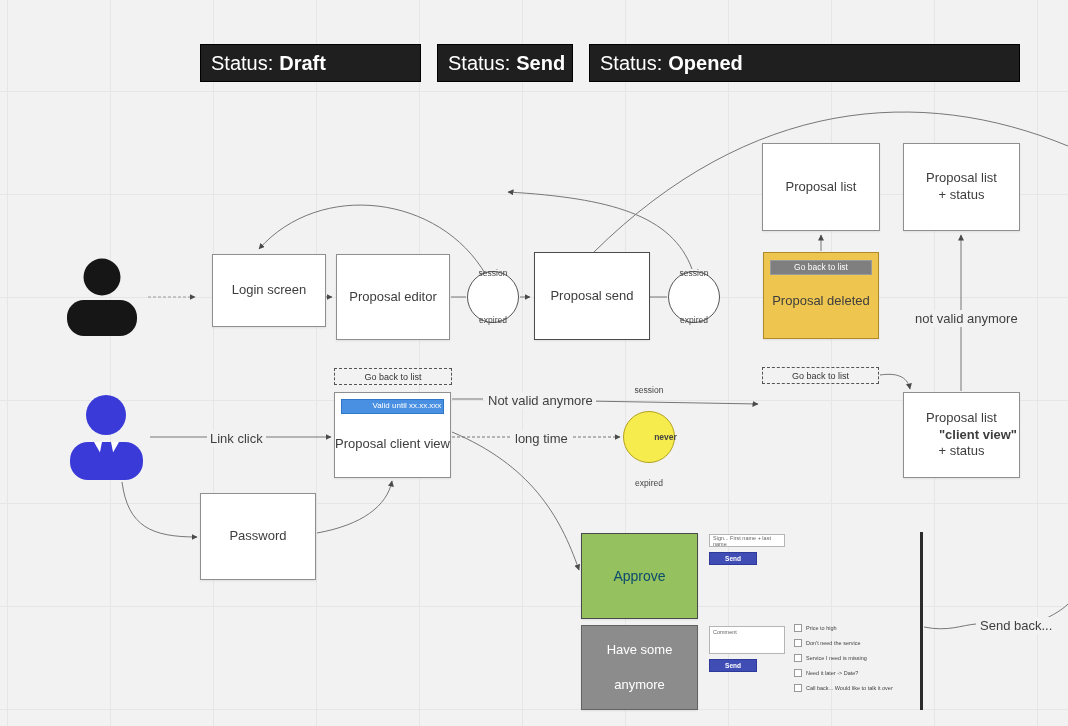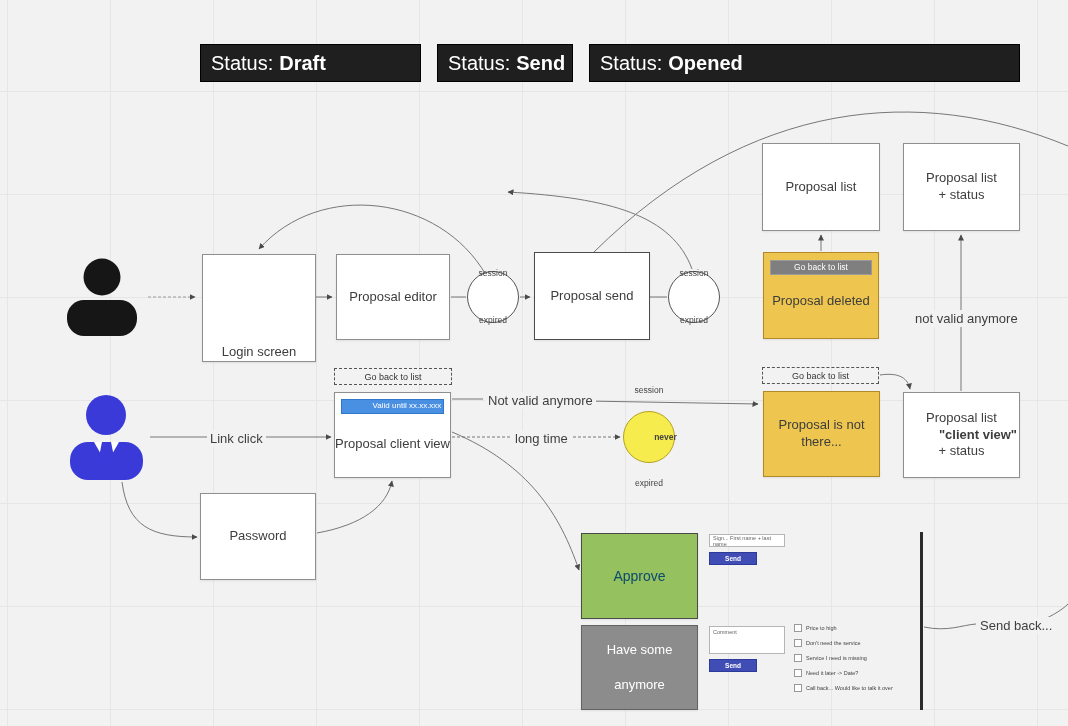--- a/index.html
+++ b/index.html
@@ -108,21 +108,21 @@
   </div>
   <div class="abs person" style="left:68px;top:394px;">
     <svg width="77" height="86" viewBox="0 0 77 86">
       <circle cx="38" cy="21" r="20" fill="#3a3ad9"></circle>
       <rect x="2" y="48" width="73" height="38" rx="18" fill="#3a3ad9"></rect>
       <polygon points="26,48 51,48 38.5,70" fill="#ffffff"></polygon>
       <polygon points="34,48 43,48 46,63 38.5,76 31,63" fill="#3a3ad9"></polygon>
     </svg>
   </div>
 
-  <div class="abs node" style="left:202px;top:254px;width:114px;height:108px;align-items:flex-end;">
+  <div class="abs node" style="left:212px;top:254px;width:114px;height:73px;">
     <span>Login screen</span>
   </div>
   <div class="abs node" style="left:336px;top:254px;width:114px;height:86px;">
     <span>Proposal editor</span>
   </div>
   <div class="abs node darkborder" style="left:534px;top:252px;width:116px;height:88px;">
     <span>Proposal send</span>
   </div>
   <div class="abs node" style="left:762px;top:143px;width:118px;height:88px;">
     <span>Proposal list</span>
@@ -147,24 +147,20 @@
     </div>
     <span style="margin-top:18px;">Proposal client view</span>
   </div>
   <div class="abs node" style="left:200px;top:493px;width:116px;height:87px;">
     <span>Password</span>
   </div>
 
   <div class="abs dashedbox" style="left:762px;top:367px;width:117px;height:17px;">
     <span>Go back to list</span>
   </div>
-  <div class="abs node yellow stack" style="left:763px;top:391px;width:117px;height:86px;">
-    <span>Proposal is not</span>
-    <span>there...</span>
-  </div>
   <div class="abs node stack" style="left:903px;top:392px;width:117px;height:86px;">
     <span>Proposal list</span>
     <span class="bold">"client view"</span>
     <span>+ status</span>
   </div>
 
   <div class="abs node green" style="left:581px;top:533px;width:117px;height:86px;">
     <span>Approve</span>
   </div>
   <div class="abs node gray stack" style="left:581px;top:625px;width:117px;height:85px;gap:18px;">

